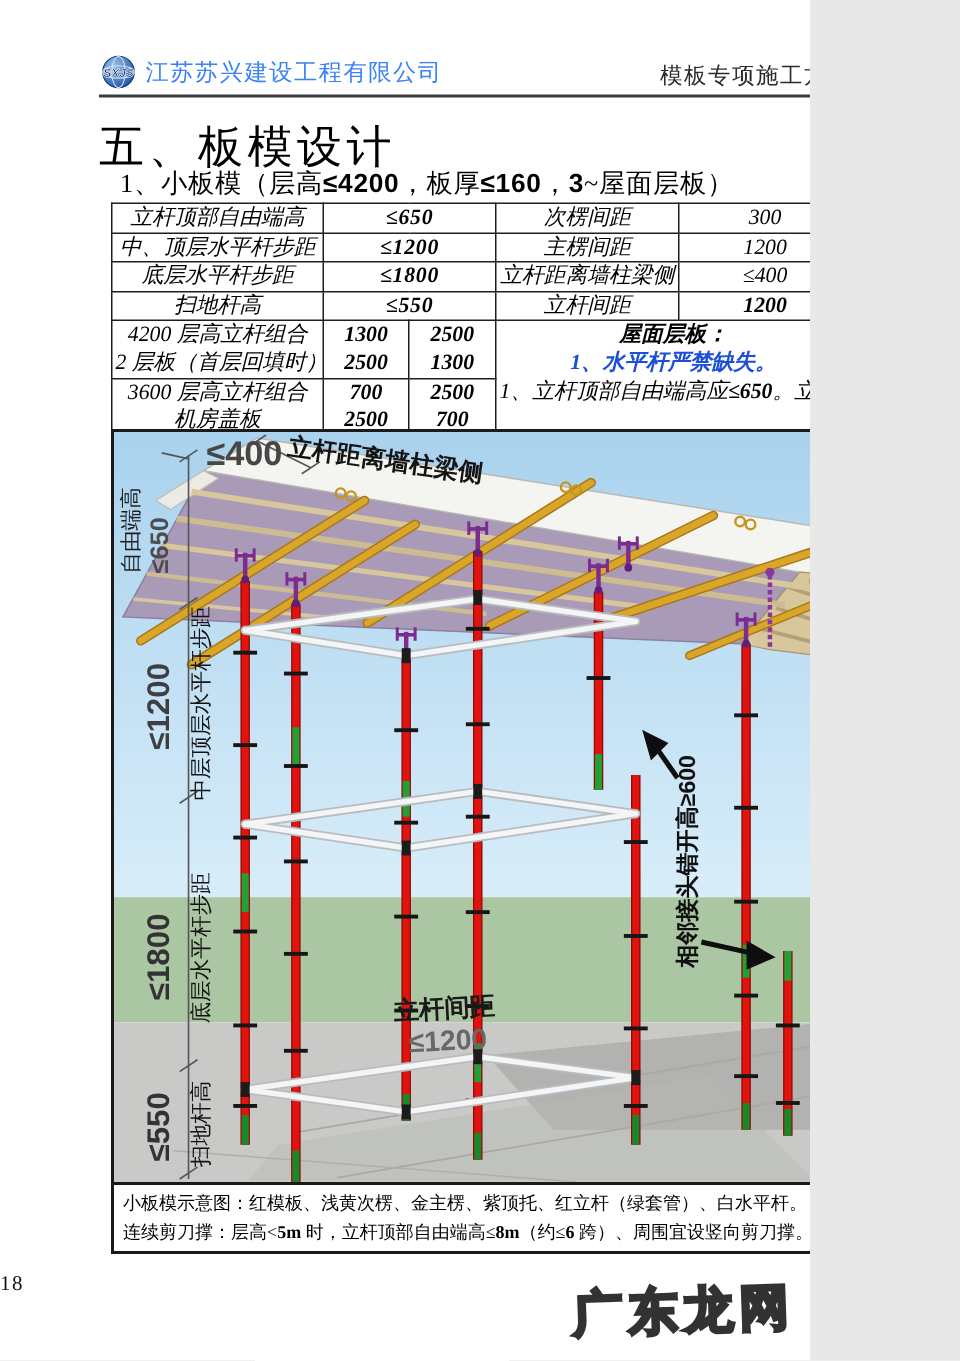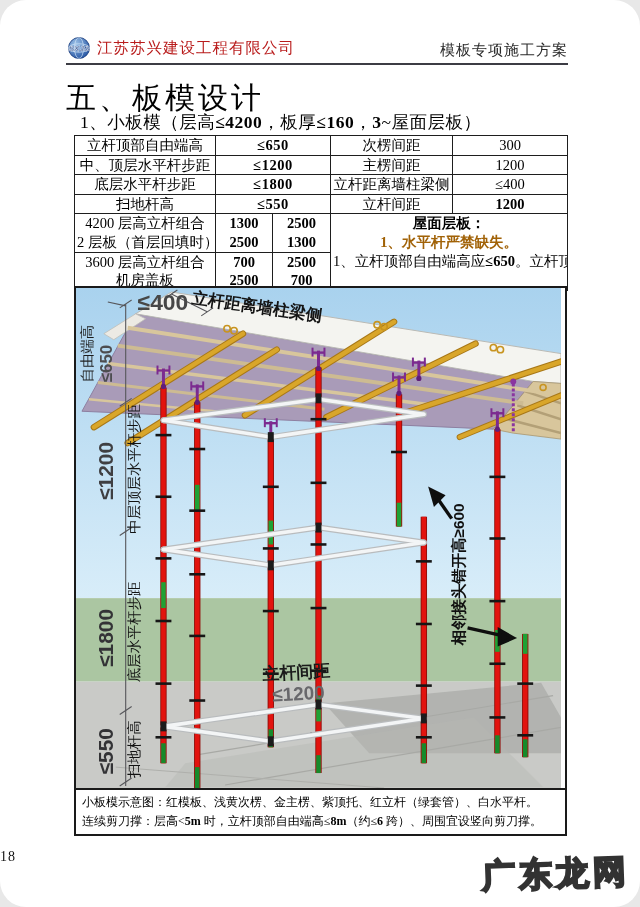--- a/index.html
+++ b/index.html
@@ -1,37 +1,37 @@
 <!DOCTYPE html>
 <html><head>
 <meta charset="utf-8">
 <style>
   html,body{margin:0;padding:0;background:#e8e8e8;}
-  .page{position:relative;width:640px;height:907px;background:#ffffff;overflow:hidden;
-        font-family:"Liberation Serif","DejaVu Serif",serif;color:#000;border-radius:26px;}
+  .page{position:relative;width:540px;height:907px;background:#ffffff;overflow:hidden;
+        font-family:"Liberation Serif","DejaVu Serif",serif;color:#000;}
   
   .hdr{position:absolute;left:66px;top:30px;width:502px;height:30px;
        border-bottom:2.5px solid #3c3c44;display:flex;justify-content:space-between;
        align-items:flex-end;padding-bottom:3px;}
   .hdr-left{display:flex;align-items:center;gap:5px;}
-  .hdr-company{font-size:15.5px;color:#b91c1c;letter-spacing:1px;font-family:Liberation Serif, serif;}
+  .hdr-company{font-size:15.5px;color:#3b82f6;letter-spacing:1px;font-family:Liberation Serif, serif;}
   .hdr-doc{font-size:15px;color:#2b2b2b;letter-spacing:1px;margin-top:44px;}
   
   .title{position:absolute;left:66px;top:78px;font-size:30px;letter-spacing:3px;color:#000;}
   .subtitle{position:absolute;left:80px;top:110px;font-size:17.5px;letter-spacing:.5px;color:#000;}
-  .subtitle b{font-family:Liberation Serif, serif;text-align:right;}
+  .subtitle b{font-family:Liberation Sans, sans-serif;text-align:right;}
   
   table.spec{position:absolute;left:74px;top:135px;border-collapse:collapse;table-layout:fixed;width:493px;}
   table.spec td{border:1.4px solid #1e1e1e;font-size:14.5px;text-align:center;
-      padding:0 2px;line-height:18.6px;overflow:hidden;white-space:nowrap;}
+      padding:0 2px;line-height:18.6px;overflow:hidden;white-space:nowrap;font-style:italic;}
   table.spec td.num b{letter-spacing:.5px;}
   td.combo-label{line-height:18px;margin-top:36px;}
   td.notes{ text-align:left;vertical-align:top;padding:1px 5px 0 5px;line-height:18.4px;white-space:normal;}
   .notes .nh{font-weight:bold;}
-  .notes .nred{color:#a16207;font-weight:bold;}
+  .notes .nred{color:#1d4ed8;font-weight:bold;}
   .notes .n2{padding-left:1.15em;text-indent:-1.15em;}
   
   .figure{position:absolute;left:74px;top:286px;width:489px;border:2px solid #1a1a1a;background:#fff;}
   .figure svg{display:block;}
   .caption{border-top:2px solid #1a1a1a;padding:3px 6px 4px 6px;font-size:12px;line-height:1.55;color:#000;}
   .caption .cap-line{white-space:nowrap;}
   
   .pagenum{position:absolute;left:0;top:849px;width:640px;text-align:left;
       font-size:14px;letter-spacing:1px;color:#111;}
   .watermark{position:absolute;right:10px;top:852px;font-family:"Liberation Sans","DejaVu Sans",sans-serif;

